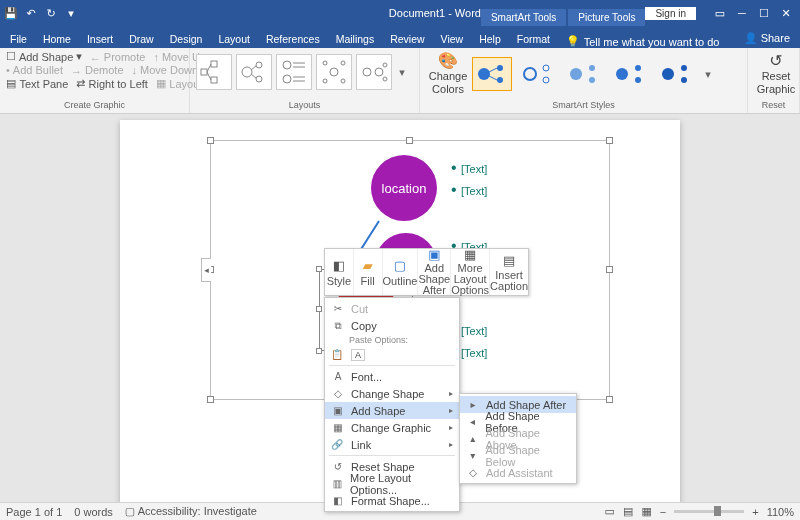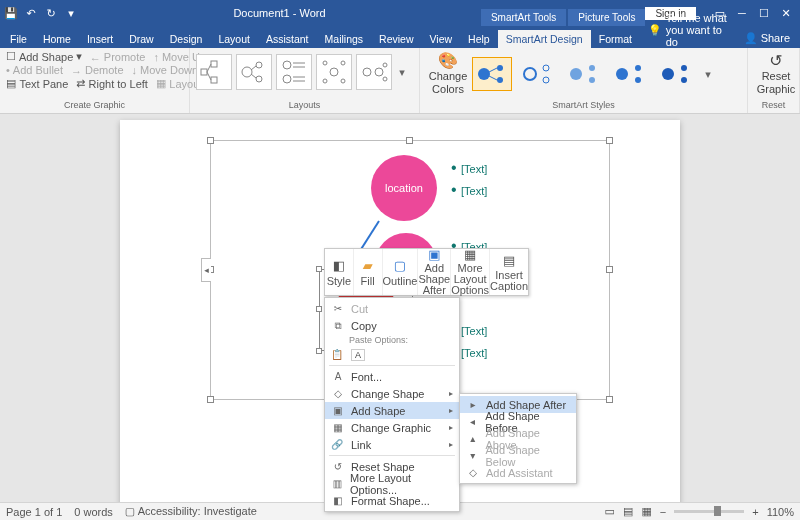--- a/index.html
+++ b/index.html
@@ -1,20 +1,20 @@
 <!DOCTYPE html>
 <html><head>
 <meta charset="utf-8">
 <style>
 *{margin:0;padding:0;box-sizing:border-box;font-family:'Segoe UI',Arial,sans-serif;font-size:11px;user-select:none}
 body{background:#e6e6e6;width:800px;height:520px;overflow:hidden;position:relative}
 .titlebar{height:26px;background:#2b579a;display:flex;align-items:center;color:#fff;padding:0 4px}
 .qat{display:flex;gap:6px;align-items:center}
 .qat span{width:14px;height:14px;display:flex;align-items:center;justify-content:center;font-size:11px}
-.title-center{flex:1;text-align:center;font-size:11px}
+.title-center{flex:1;text-align:right;font-size:11px}
 .tools-tabs{display:flex;gap:2px;align-items:flex-end;height:26px}
 .tool-tab{background:#3e6db5;padding:3px 10px 3px;font-size:10px}
 .winbtns{display:flex;gap:2px;align-items:center;margin-left:8px}
 .winbtns span{width:20px;text-align:center;font-size:11px}
 .signin{background:#fff;color:#333;padding:1px 10px;font-size:10px;margin-right:6px}
 .tabs{height:22px;background:#2b579a;display:flex;align-items:flex-end;color:#fff;padding:0 2px}
 .tab{padding:3px 8px;font-size:10.5px;cursor:pointer}
 .tab.active{background:#f3f3f3;color:#2b579a}
 .tellme{flex:1;display:flex;align-items:center;gap:4px;padding-left:8px;font-size:10px}
 .share{padding:3px 8px;font-size:10.5px}
@@ -34,21 +34,21 @@
 .style-thumb.sel{border:1px solid #f2a100;background:#fdeecb}
 .reset-btn{display:flex;flex-direction:column;align-items:center;justify-content:center;width:44px;font-size:9px;color:#444;text-align:center;line-height:1;gap:2px}
 .doc-area{position:absolute;top:114px;left:0;right:0;bottom:18px;background:#e6e6e6;display:flex;justify-content:center;padding-top:6px;overflow:hidden}
 .page{width:560px;height:400px;background:#fff;box-shadow:0 2px 6px rgba(0,0,0,.25);position:relative}
 .smartart-frame{position:absolute;left:90px;top:20px;width:400px;height:260px;border:1px solid #bdbdbd}
 .handle{position:absolute;width:7px;height:7px;background:#fff;border:1px solid #888}
 .h-tl{left:-4px;top:-4px}.h-tr{right:-4px;top:-4px}.h-bl{left:-4px;bottom:-4px}.h-br{right:-4px;bottom:-4px}
 .h-tm{left:50%;top:-4px;margin-left:-4px}.h-bm{left:50%;bottom:-4px;margin-left:-4px}
 .h-ml{left:-4px;top:50%;margin-top:-4px}.h-mr{right:-4px;top:50%;margin-top:-4px}
 .expand-tab{position:absolute;left:-10px;top:50%;margin-top:-12px;width:10px;height:24px;background:#fff;border:1px solid #bbb;border-right:none;display:flex;align-items:center;justify-content:center;font-size:9px;color:#666}
-.circle{position:absolute;border-radius:50%;background:#ec4899;color:#fff;display:flex;align-items:center;justify-content:center;font-size:11px}
+.circle{position:absolute;border-radius:50%;background:#a21caf;color:#fff;display:flex;align-items:center;justify-content:center;font-size:13px}
 .circ1{width:66px;height:66px;left:160px;top:14px}
 .circ2{width:62px;height:62px;left:164px;top:92px}
 .bullet-text{position:absolute;font-size:16px;color:#0f766e}
 .pic-frame{position:absolute;left:108px;top:128px;width:94px;height:82px;border:1px solid #888}
 .pic-frame .handle{width:6px;height:6px}
 .cart{position:absolute;left:4px;top:4px;width:84px;height:72px}
 .minitoolbar{position:absolute;left:324px;top:248px;width:205px;height:48px;background:#fff;border:1px solid #c9c9c9;box-shadow:1px 1px 3px rgba(0,0,0,.2);display:flex;z-index:5}
 .mini-item{flex:1;display:flex;flex-direction:column;align-items:center;justify-content:center;font-size:8.5px;color:#555;text-align:center;line-height:1;gap:2px;border-right:1px solid #eee}
 .mini-item:last-child{border-right:none}
 .mini-icon{width:16px;height:16px;display:flex;align-items:center;justify-content:center;font-size:13px}
@@ -90,26 +90,25 @@
   </div>
 </div>
 
 <div class="tabs">
   <div class="tab">File</div>
   <div class="tab">Home</div>
   <div class="tab">Insert</div>
   <div class="tab">Draw</div>
   <div class="tab">Design</div>
   <div class="tab">Layout</div>
-  <div class="tab">Assistant</div>
+  <div class="tab">References</div>
   <div class="tab">Mailings</div>
   <div class="tab">Review</div>
   <div class="tab">View</div>
   <div class="tab">Help</div>
-  <div class="tab active">SmartArt Design</div>
   <div class="tab">Format</div>
   <div class="tellme">
     <span>💡</span>
     <span>Tell me what you want to do</span>
   </div>
   <div class="share">
     <span>👤</span>
     <span>Share</span>
   </div>
 </div>

